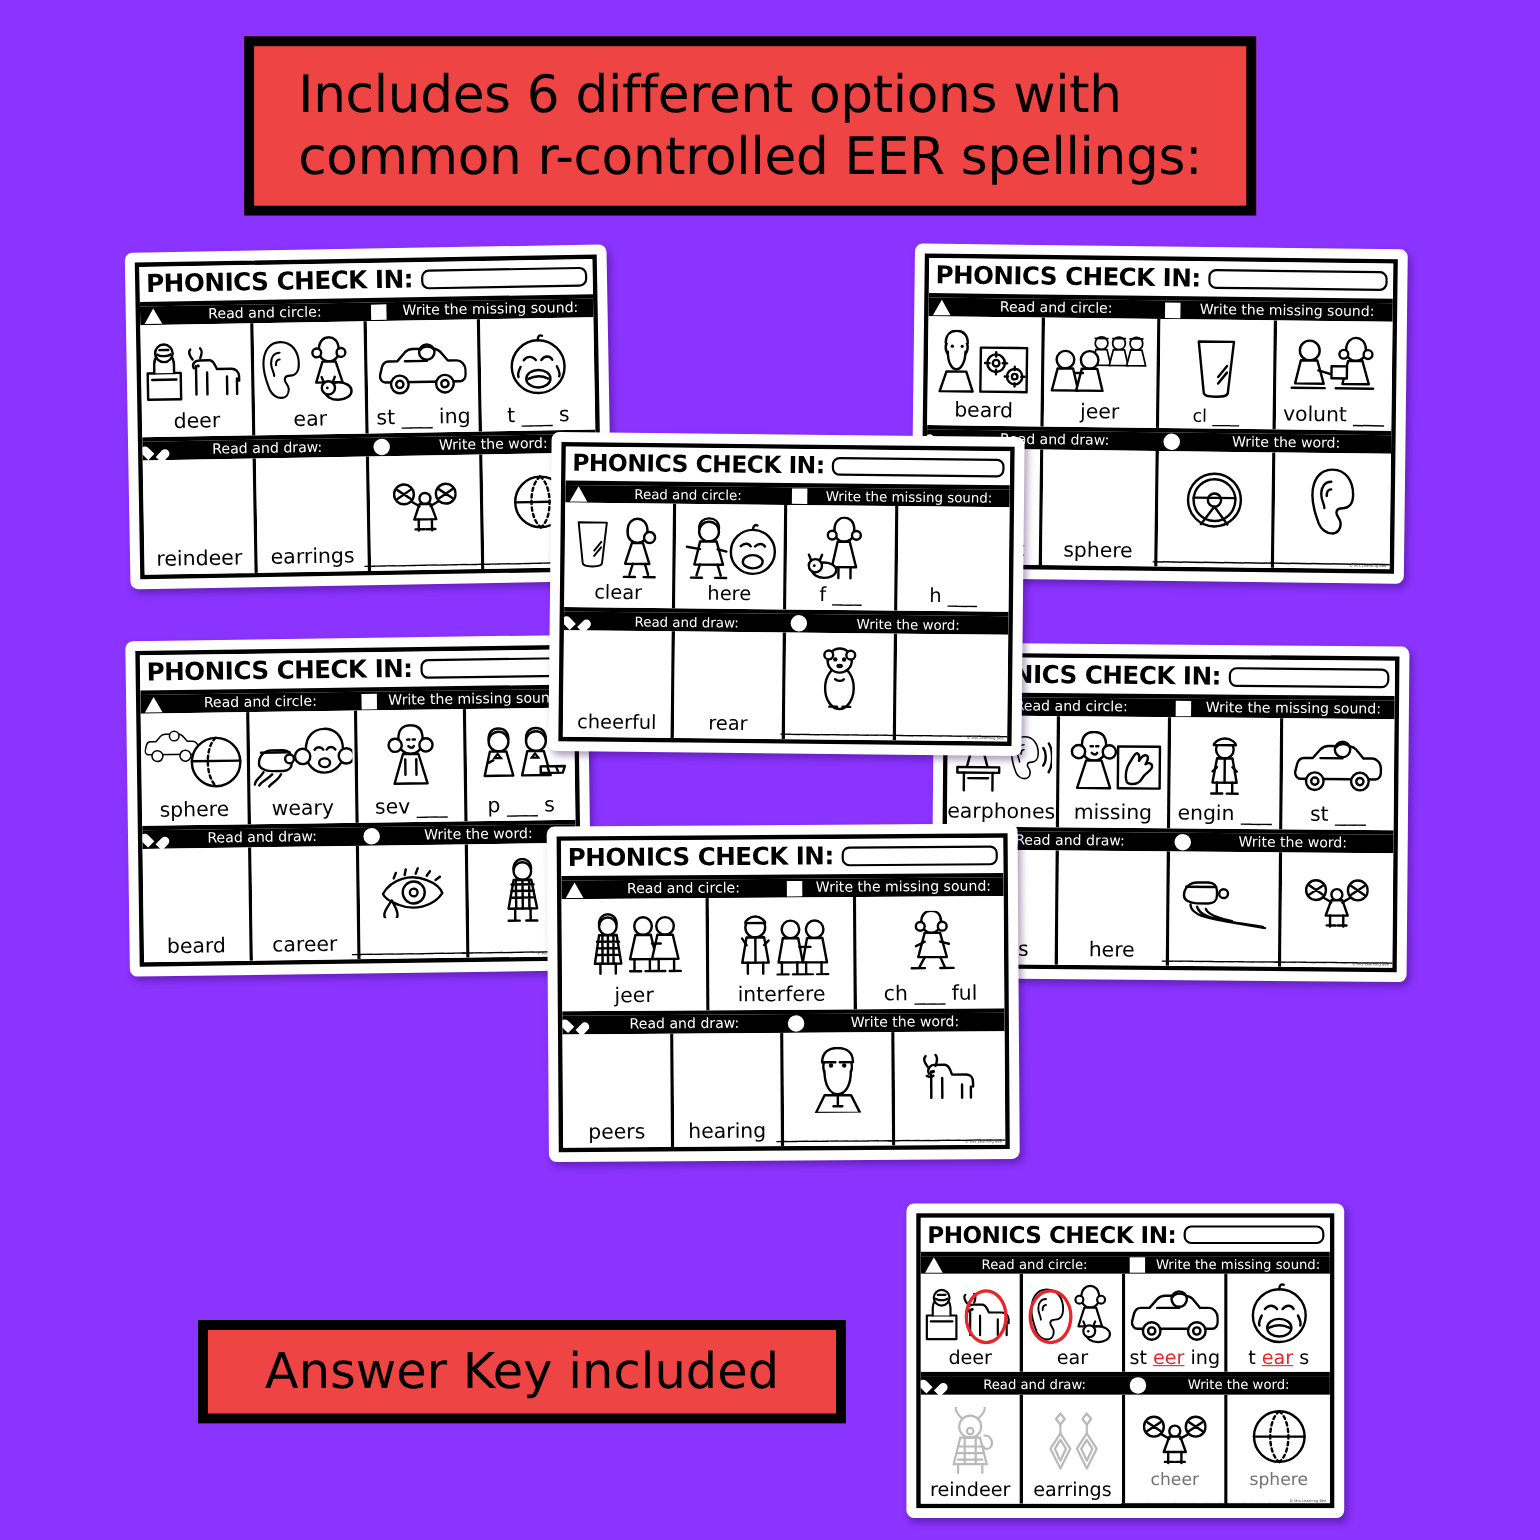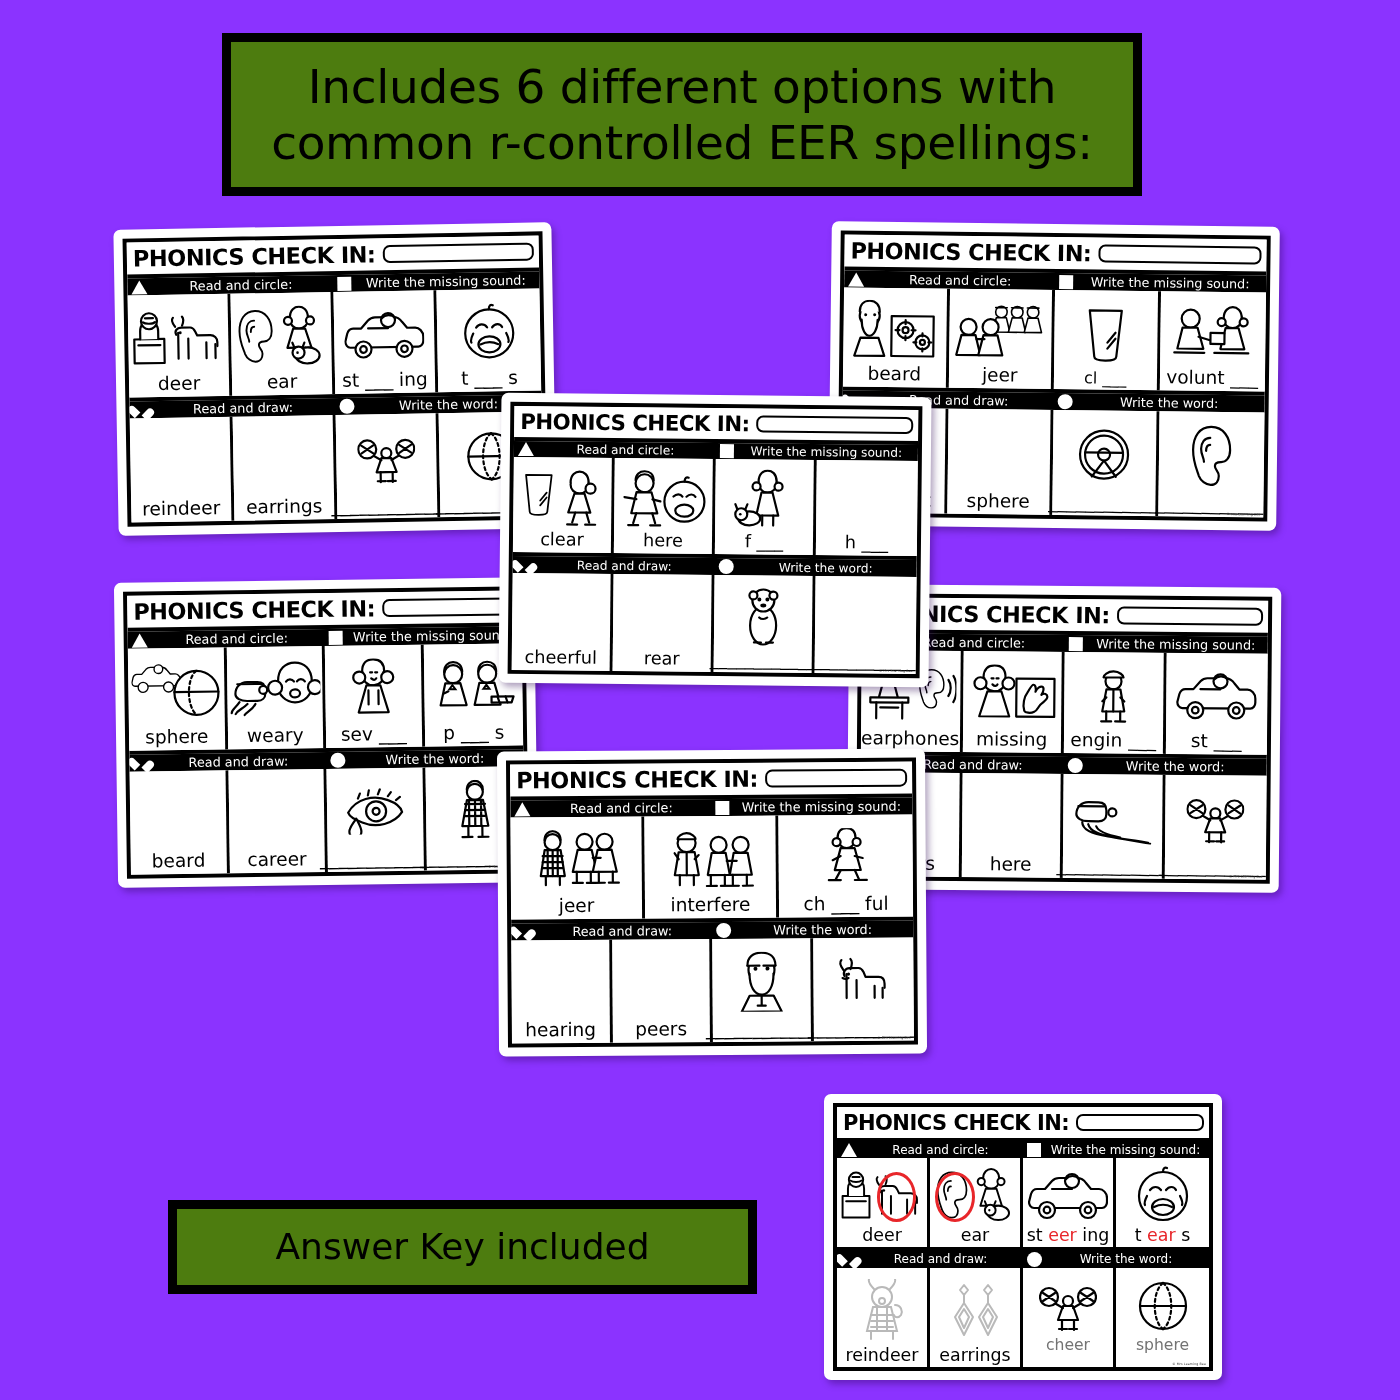--- a/index.html
+++ b/index.html
@@ -8,39 +8,39 @@
     width:1400px; height:1400px;
     background:#8B33FF;
     font-family:"DejaVu Sans", sans-serif;
     position:relative;
     overflow:hidden;
   }
 
   
   .banner {
     position:absolute;
-    background:#4d7c0f;
+    background:#ef4444;
     border:9px solid #000000;
     display:flex;
     align-items:center;
     justify-content:center;
-    text-align:center;
+    text-align:left;
     line-height:1.18;
     color:#000;
     font-family:"DejaVu Sans", sans-serif;
   }
   #banner-top {
     left:222px; top:33px; width:920px; height:163px;
     font-size:47px; letter-spacing:-0.3px;
     padding:4px 18px;
   }
   #banner-top .ln { display:block; }
   #banner-bottom {
-    left:168px; top:1200px; width:589px; height:94px;
-    font-size:36px;
+    left:180px; top:1200px; width:589px; height:94px;
+    font-size:45px;
   }
 
   
   .card {
     position:absolute;
     background:#ffffff;
     border-radius:7px;
     padding:9px;
     box-shadow:3px 4px 7px rgba(40,0,80,0.38);
   }
@@ -139,21 +139,21 @@
   .art svg { display:block; max-height:100%; }
   .word {
     font-family:"DejaVu Sans", sans-serif;
     color:#000;
     white-space:nowrap;
     line-height:1;
     padding-bottom:1px;
   }
   .blankline { letter-spacing:0px; }
   .ans { color:#737373; }
-  .ans-u { color:#E8262A; }
+  .ans-u { color:#E8262A; text-decoration:underline; }
   .copy {
     position:absolute; right:3px; bottom:1px;
     font-size:3.2px; color:#333; letter-spacing:0.1px;
     font-family:"DejaVu Sans", sans-serif;
   }
   .redring {
     position:absolute;
     border:3.2px solid #E8262A;
     border-radius:50%;
     pointer-events:none;
@@ -891,25 +891,25 @@
             <span class="lbl">Read and draw:</span>
           </div>
           <div class="sec-half">
             <span class="ic ic-circ"></span>
             <span class="lbl">Write the word:</span>
           </div>
         </div>
         <div class="cells last">
           <div class="cell">
             <div class="art"></div>
+            <span class="word" style="font-size:18.5745px">peers</span>
+          </div>
+          <div class="cell">
+            <div class="art"></div>
             <span class="word" style="font-size:18.5745px">hearing</span>
-          </div>
-          <div class="cell">
-            <div class="art"></div>
-            <span class="word" style="font-size:18.5745px">peers</span>
           </div>
           <div class="cell">
             <div class="art">
               <svg viewBox="0 0 56 60" width="56" height="60" preserveAspectRatio="xMidYMid meet">
                 <circle cx="28" cy="18" r="13" fill="#fff" stroke="#000" stroke-width="2.2" stroke-linecap="round" stroke-linejoin="round"></circle>
                 <path fill="#fff" stroke="#000" stroke-width="2.2" stroke-linecap="round" stroke-linejoin="round" d="M14 14c0-9 6-13 14-13s14 4 14 13"></path>
                 <path fill="#fff" stroke="#000" stroke-width="2.2" stroke-linecap="round" stroke-linejoin="round" d="M16 22c0 13 5 21 12 21s12-8 12-21"></path>
                 <circle cx="22" cy="17" r="2" fill="#000"></circle>
                 <circle cx="34" cy="17" r="2" fill="#000"></circle>
                 <path fill="none" stroke="#000" stroke-width="2.2" stroke-linecap="round" stroke-linejoin="round" d="M14 14h12M30 14h12"></path>

